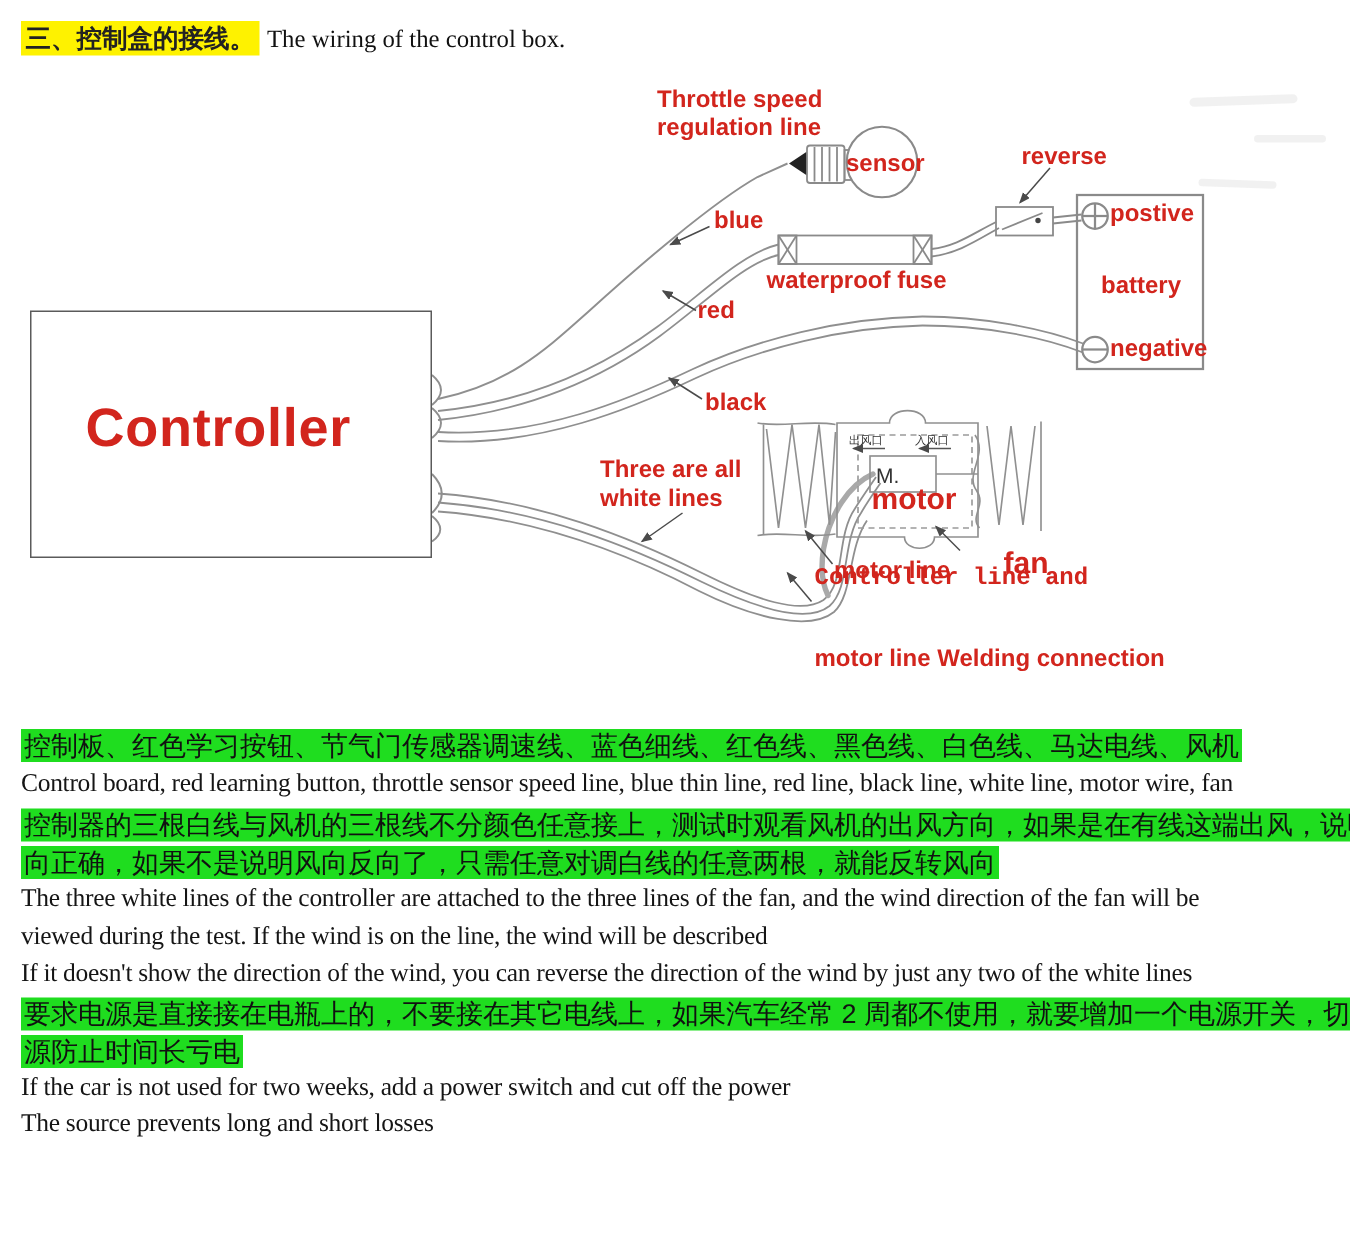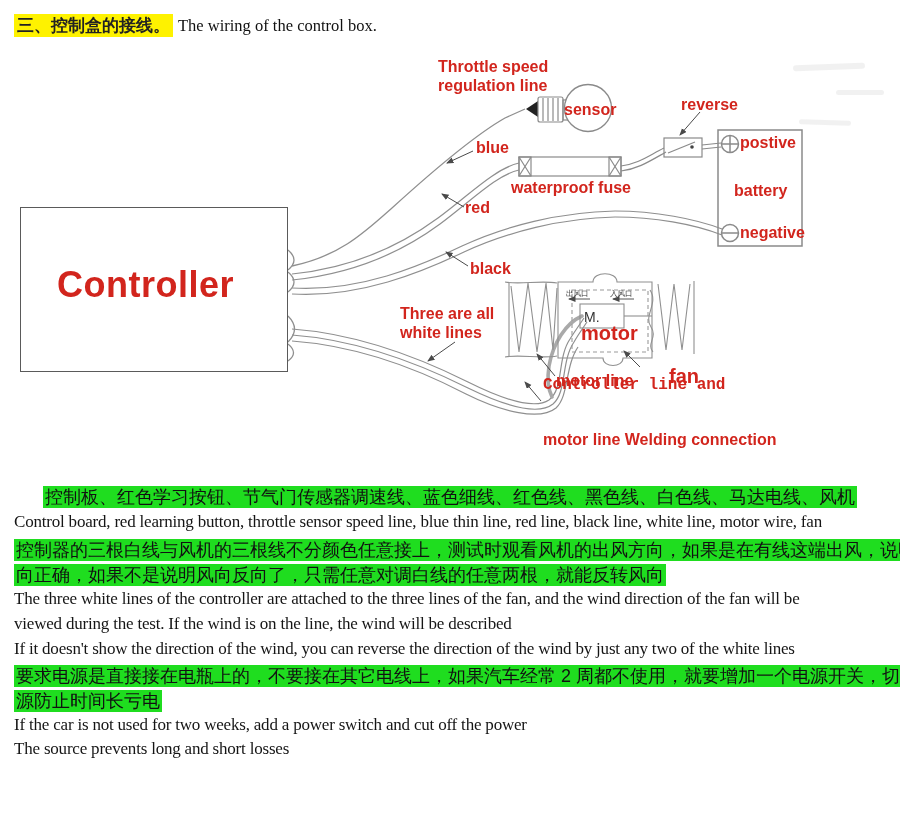--- a/index.html
+++ b/index.html
@@ -164,21 +164,21 @@
 <div class="rlabel" style="left:511px;top:179px;text-align:center;">waterproof fuse</div>
 <div class="rlabel" style="left:465px;top:199px;">red</div>
 <div class="rlabel" style="left:470px;top:260px;">black</div>
 <div class="rlabel wrap" style="left:400px;top:305px;width:110px;">Three are all white lines</div>
 <div class="rlabel big" style="left:581px;top:322px;">motor</div>
 <div class="rlabel big" style="left:631px;top:365px;margin-left:38px;">fan</div>
 <div class="rlabel" style="left:556px;top:372px;">motor line</div>
 <div class="rlabel" style="left:543px;top:376px;font-family:Liberation Mono, monospace;">Controller line and</div>
 <div class="rlabel" style="left:543px;top:415px;margin-top:16px;">motor line Welding connection</div>
 
-<div class="bline zh" style="top:485px;margin-left:29px;"><span class="hl">控制板、红色学习按钮、节气门传感器调速线、蓝色细线、红色线、黑色线、白色线、马达电线、风机</span></div>
+<div class="bline zh" style="top:485px;"><span class="hl">控制板、红色学习按钮、节气门传感器调速线、蓝色细线、红色线、黑色线、白色线、马达电线、风机</span></div>
 <div class="bline en" style="top:512px;">Control board, red learning button, throttle sensor speed line, blue thin line, red line, black line, white line, motor wire, fan</div>
 <div class="bline zh" style="top:538px;"><span class="hl">控制器的三根白线与风机的三根线不分颜色任意接上，测试时观看风机的出风方向，如果是在有线这端出风，说明风</span></div>
 <div class="bline zh" style="top:563px;"><span class="hl">向正确，如果不是说明风向反向了，只需任意对调白线的任意两根，就能反转风向</span></div>
 <div class="bline en" style="top:589px;">The three white lines of the controller are attached to the three lines of the fan, and the wind direction of the fan will be</div>
 <div class="bline en" style="top:614px;">viewed during the test. If the wind is on the line, the wind will be described</div>
 <div class="bline en" style="top:639px;">If it doesn't show the direction of the wind, you can reverse the direction of the wind by just any two of the white lines</div>
 <div class="bline zh" style="top:664px;"><span class="hl">要求电源是直接接在电瓶上的，不要接在其它电线上，如果汽车经常 2 周都不使用，就要增加一个电源开关，切断电</span></div>
 <div class="bline zh" style="top:689px;"><span class="hl">源防止时间长亏电</span></div>
 <div class="bline en" style="top:715px;">If the car is not used for two weeks, add a power switch and cut off the power</div>
 <div class="bline en" style="top:739px;">The source prevents long and short losses</div>

